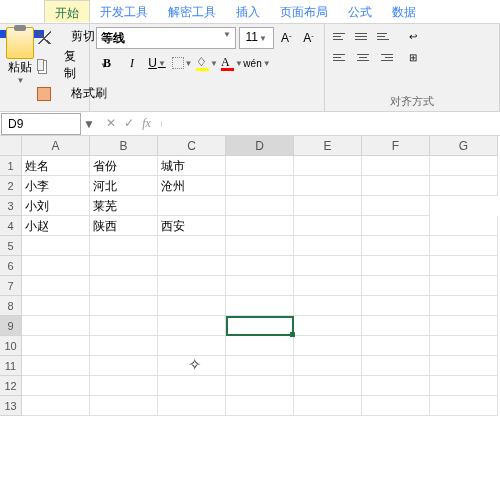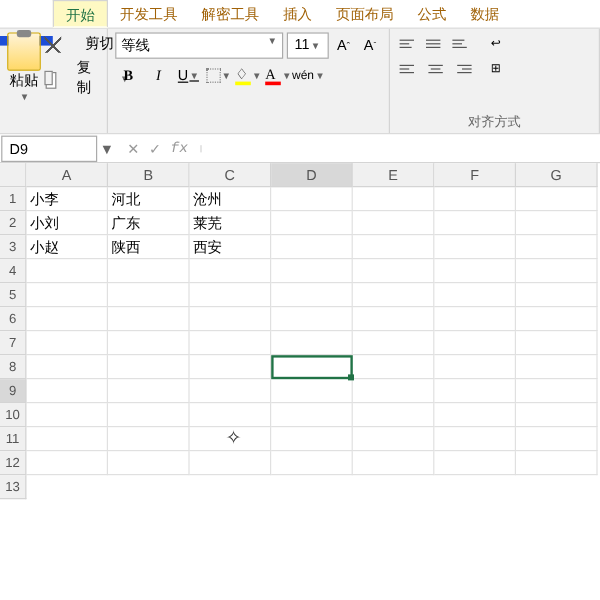--- a/index.html
+++ b/index.html
@@ -1,57 +1,57 @@
 <!DOCTYPE html>
 <html><head>
 <meta charset="utf-8">
 <style>
 *{margin:0;padding:0;box-sizing:border-box;font-family:"Microsoft YaHei",sans-serif;font-size:12px;}
 body{background:#fff;width:500px;height:500px;overflow:hidden;}
 .tabs{display:flex;background:#fff;height:24px;border-bottom:1px solid #d4d4d4;}
-.tab{padding:4px 10px;color:#a16207;cursor:pointer;}
+.tab{padding:4px 10px;color:#3b82f6;cursor:pointer;}
 .tab.file{background:#1d4ed8;color:#fff;margin-top:30px;}
 .tab.active{background:#fef9c3;color:#217346;border:1px solid #d4d4d4;border-bottom:1px solid #fff;}
 .ribbon{display:flex;background:#f1f1f1;height:88px;border-bottom:1px solid #d4d4d4;}
 .group{border-right:1px solid #d4d4d4;padding:3px 6px 0;display:flex;flex-direction:column;position:relative;}
 .group-label{position:absolute;bottom:2px;left:0;right:0;text-align:center;color:#666;font-size:11px;}
 .clip{width:90px;}
 .clip-top{display:flex;gap:2px;}
 .paste{display:flex;flex-direction:column;align-items:center;width:36px;cursor:pointer;}
 .paste-icon{width:28px;height:32px;background:linear-gradient(#fff3d6,#ffd968);border:1px solid #d4a800;border-radius:2px;position:relative;}
 .paste-icon::before{content:"";position:absolute;top:-3px;left:7px;width:12px;height:6px;background:#888;border-radius:2px;}
 .clip-side{display:flex;flex-direction:column;gap:1px;}
 .clip-btn{display:flex;align-items:center;gap:20px;cursor:pointer;padding:1px;}
 .ic{width:14px;height:14px;display:inline-block;}
 .ic-cut{background:linear-gradient(45deg,transparent 40%,#555 40%,#555 50%,transparent 50%),linear-gradient(-45deg,transparent 40%,#555 40%,#555 50%,transparent 50%);}
 .ic-copy{border:1px solid #888;box-shadow:2px 2px 0 #fff,2px 2px 0 1px #888;width:10px;height:12px;}
 .ic-brush{background:#f4b183;border:1px solid #c06020;}
 .font{width:235px;}
 .font-row{display:flex;gap:3px;align-items:center;margin-bottom:3px;}
 .sel{border:1px solid #ababab;background:#fff;padding:2px 4px;height:22px;}
-.fname{width:146px;}
+.fname{width:146px;font-weight:bold;}
 .fsize{width:36px;text-align:center;}
 .sq{width:20px;height:20px;border:1px solid transparent;display:flex;align-items:center;justify-content:center;cursor:pointer;}
 .aa-up{font-size:13px;}
 .aa-dn{font-size:10px;}
 .fbtn{width:22px;height:22px;display:flex;align-items:center;justify-content:center;cursor:pointer;font-family:"Times New Roman",serif;}
 .bold{font-weight:bold;}
 .ital{font-style:italic;}
 .ul{text-decoration:underline;}
 .dd{font-size:8px;color:#666;margin-left:1px;}
 .colorbar{width:18px;height:16px;border-bottom:3px solid;}
 .align{flex:1;}
 .align-row{display:flex;gap:2px;margin-bottom:3px;}
 .abtn{width:20px;height:18px;display:flex;flex-direction:column;justify-content:center;gap:2px;cursor:pointer;padding:2px;}
 .ln{height:1px;background:#555;}
 .namebox{display:flex;height:24px;border-bottom:1px solid #d4d4d4;background:#fff;align-items:center;}
 .nb{width:80px;border:1px solid #ababab;padding:3px 6px;margin:1px;}
 .nb-dd{width:14px;text-align:center;color:#666;cursor:pointer;}
 .fx-btns{display:flex;gap:8px;padding:0 10px;color:#999;}
-.fx{font-style:italic;font-family:Liberation Mono, monospace;}
+.fx{font-style:italic;font-family:Liberation Serif, serif;}
 .fbar{flex:1;border-left:1px solid #d4d4d4;padding:3px 6px;}
 .grid{display:flex;}
 .rowh{width:22px;}
 .hcell{height:20px;border-right:1px solid #d4d4d4;border-bottom:1px solid #d4d4d4;background:#f0f0f0;text-align:center;line-height:20px;color:#555;font-size:11px;}
 .hcell.sel-h{background:#d8d8d8;}
 .hcell.corner{background:#f0f0f0;}
 .cols{flex:1;}
 .colh{display:flex;}
 .ch{width:68px;height:20px;border-right:1px solid #d4d4d4;border-bottom:1px solid #d4d4d4;background:#f0f0f0;text-align:center;line-height:20px;color:#555;}
 .ch.sel-c{background:#d8d8d8;}
@@ -86,20 +86,24 @@
       <div class="clip-side">
         <div class="clip-btn">
             <span class="ic ic-cut"></span>
             <span>剪切</span>
           </div>
         <div class="clip-btn">
             <span class="ic ic-copy"></span>
             <span>复制</span>
             <span class="dd">▼</span>
           </div>
+        <div class="clip-btn">
+            <span class="ic ic-brush"></span>
+            <span>格式刷</span>
+          </div>
       </div>
     </div>
   </div>
 
   <div class="group font">
     <div class="font-row">
       <div class="sel fname"><span>等线</span><span class="dd" style="float:right">▼</span></div>
       <div class="sel fsize"><span>11</span><span class="dd">▼</span></div>
       <div class="sq aa-up">
           <span>A</span>
@@ -215,31 +219,39 @@
     <div class="colh">
       <div class="ch">A</div>
       <div class="ch">B</div>
       <div class="ch">C</div>
       <div class="ch sel-c">D</div>
       <div class="ch">E</div>
       <div class="ch">F</div>
       <div class="ch">G</div>
     </div>
     <div class="row">
+        <div class="cell">姓名</div>
+        <div class="cell">省份</div>
+        <div class="cell">城市</div>
+        <div class="cell"></div>
+        <div class="cell"></div>
+        <div class="cell"></div>
+        <div class="cell"></div>
+      </div>
+    <div class="row">
         <div class="cell">小李</div>
         <div class="cell">河北</div>
         <div class="cell">沧州</div>
         <div class="cell"></div>
         <div class="cell"></div>
         <div class="cell"></div>
         <div class="cell"></div>
       </div>
     <div class="row">
         <div class="cell">小刘</div>
-        <div class="cell">广东</div>
         <div class="cell">莱芜</div>
         <div class="cell"></div>
         <div class="cell"></div>
         <div class="cell"></div>
         <div class="cell"></div>
       </div>
     <div class="row">
         <div class="cell">小赵</div>
         <div class="cell">陕西</div>
         <div class="cell">西安</div>

